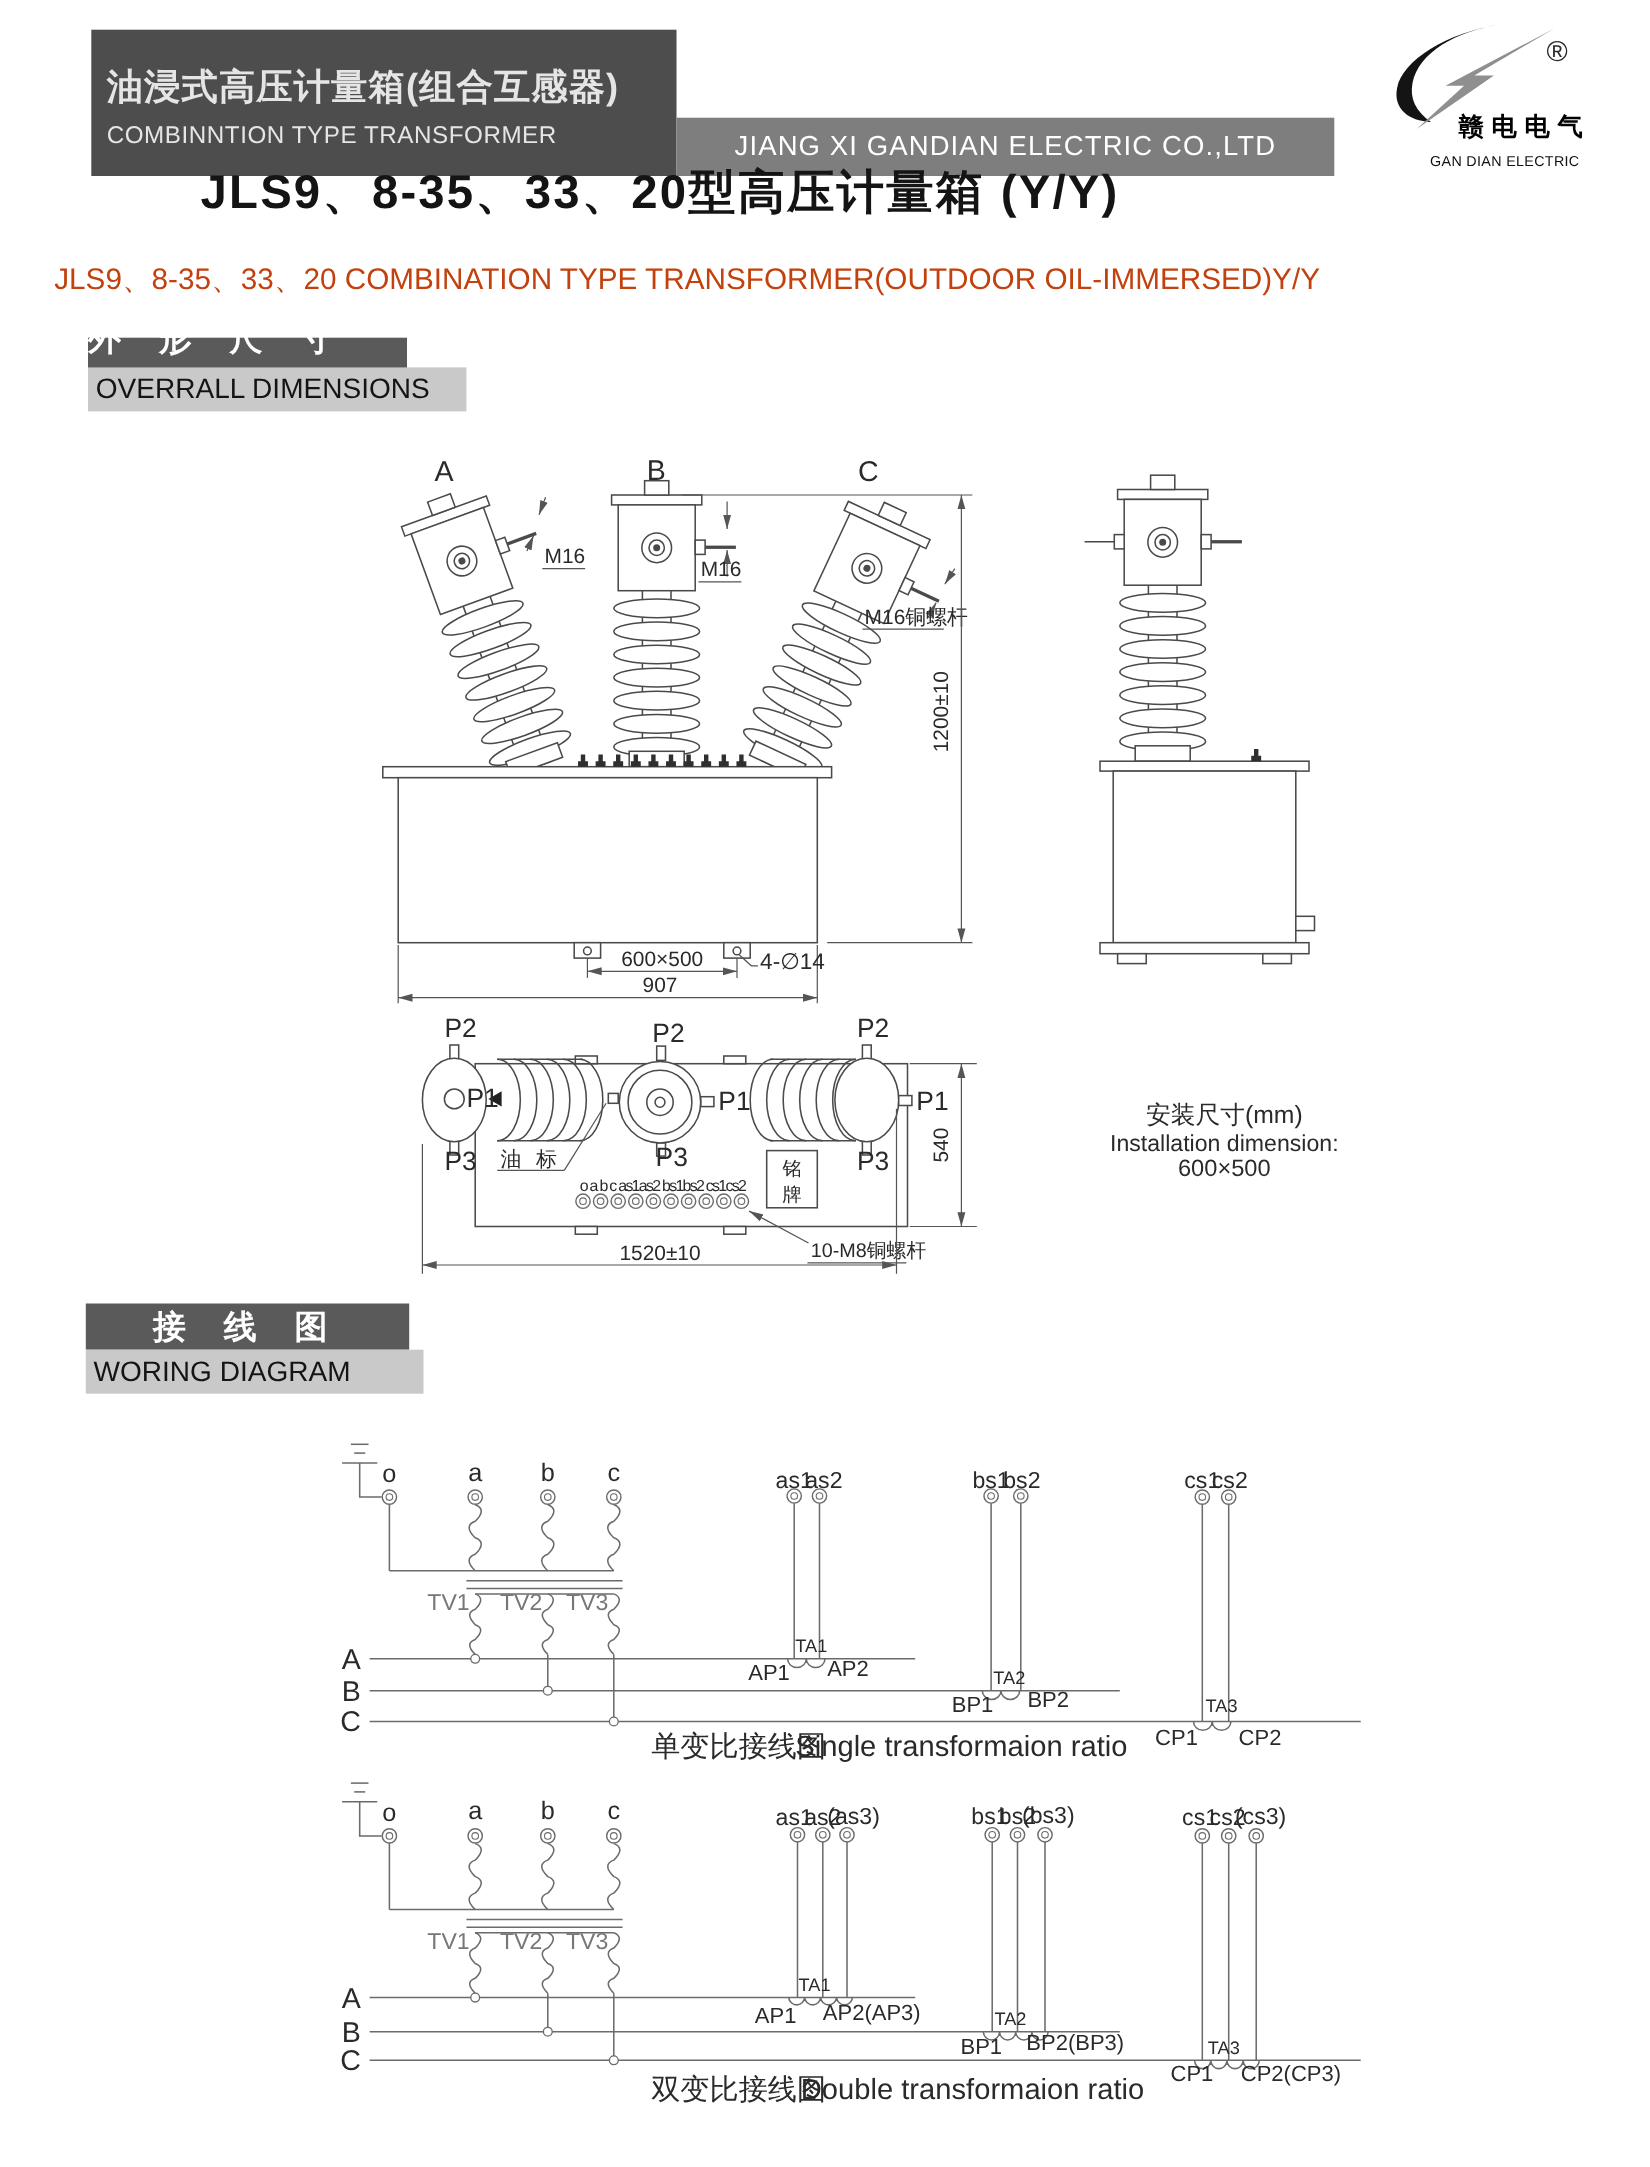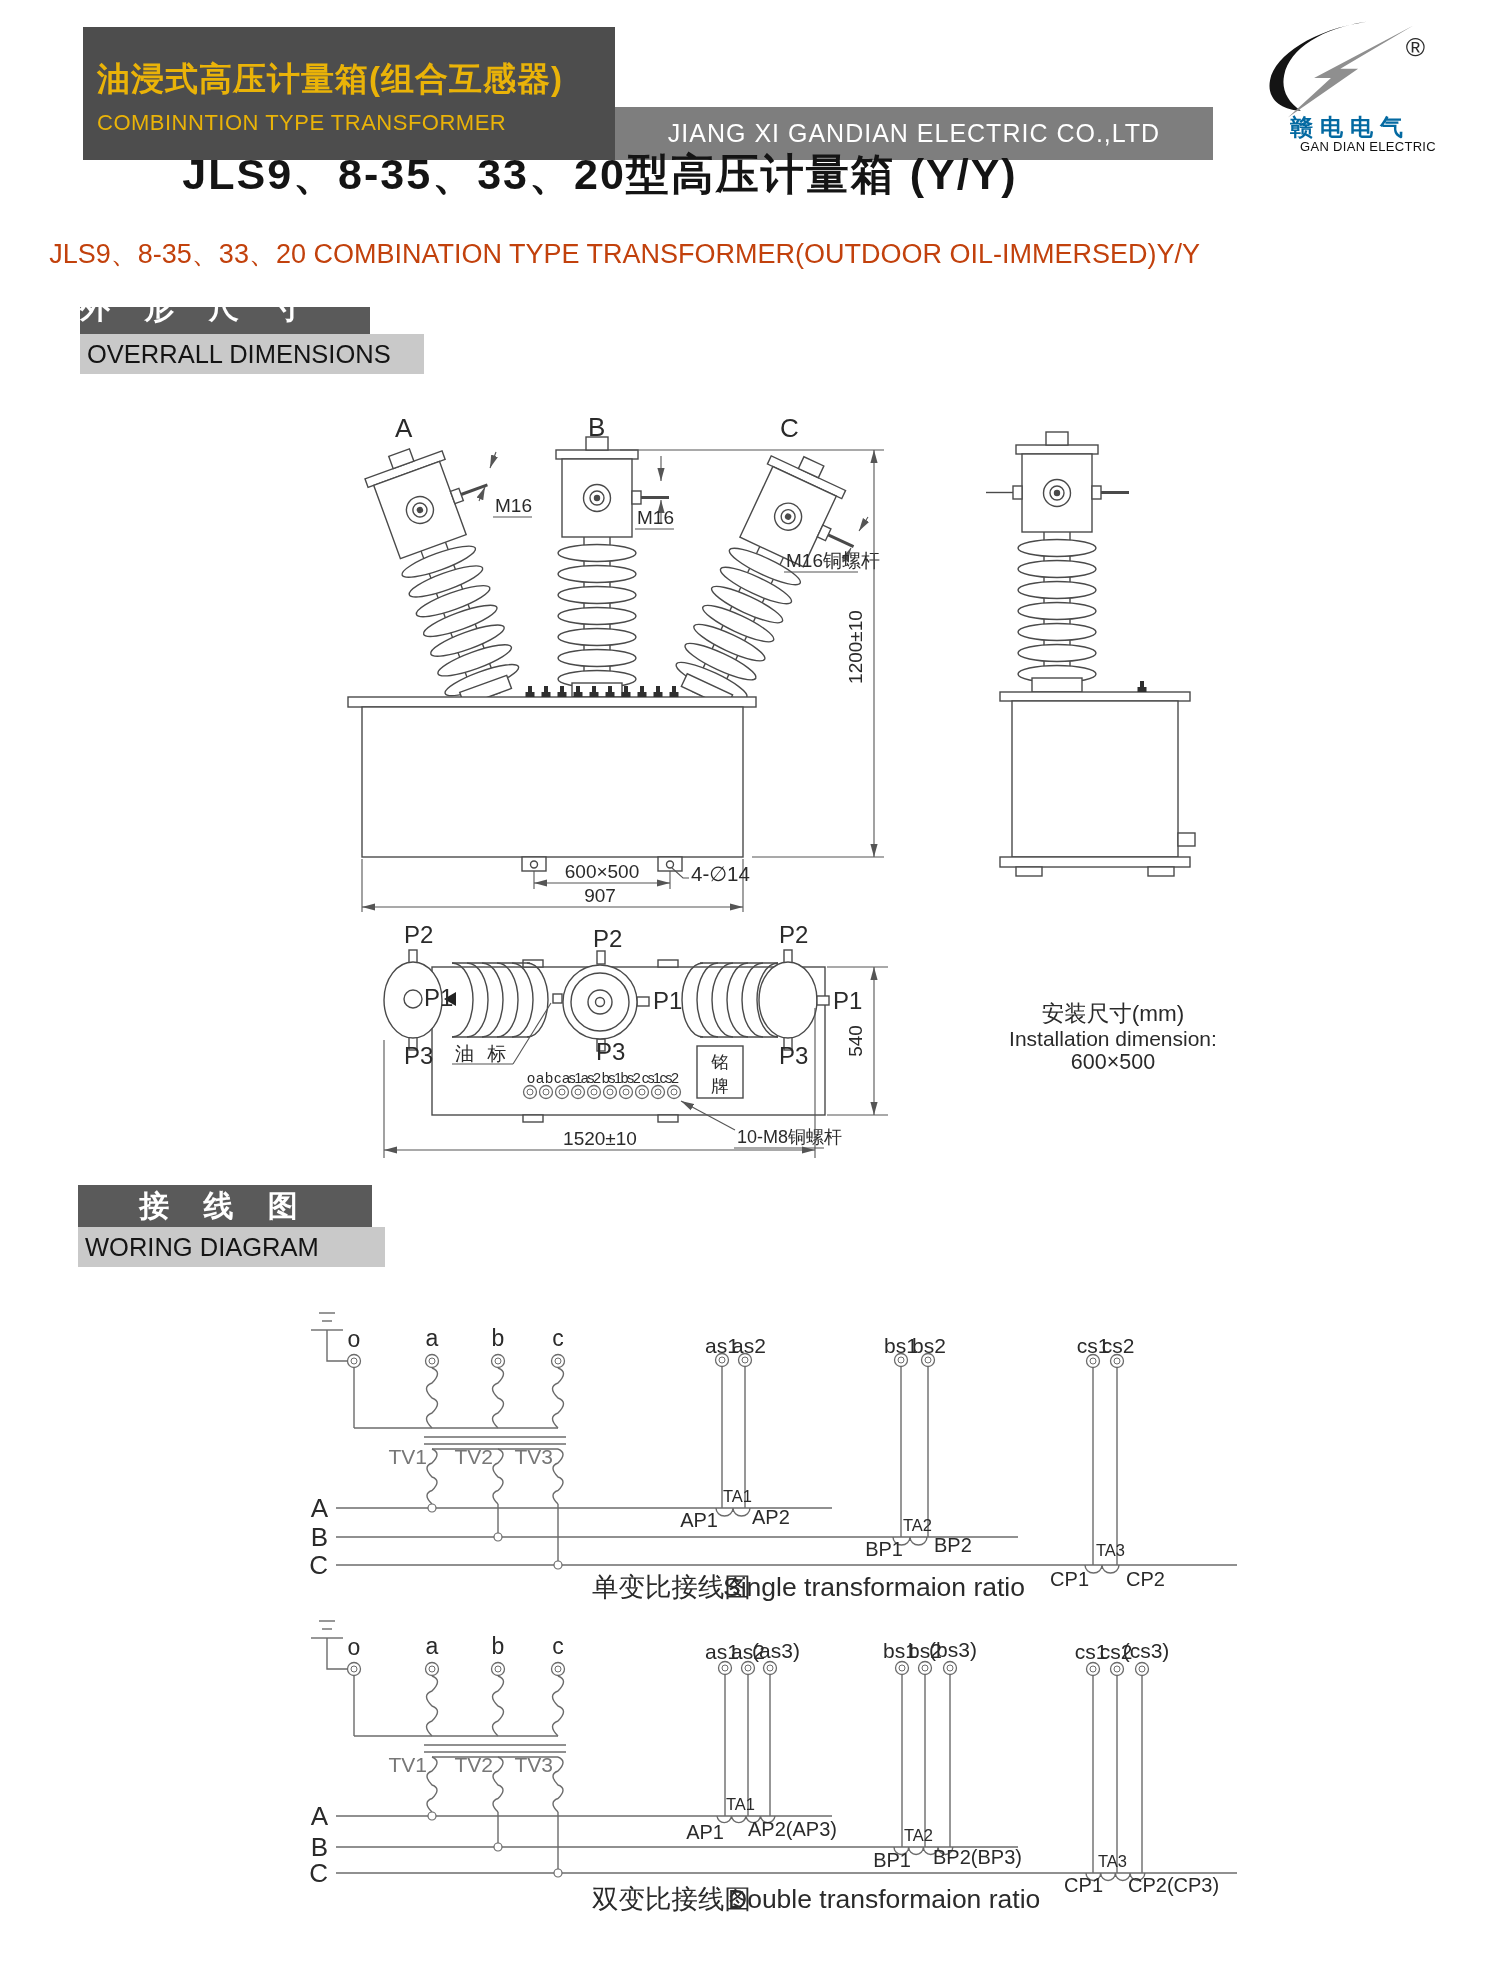--- a/index.html
+++ b/index.html
@@ -4,32 +4,32 @@
 <style>
   :root{
     --header_dark:#4d4d4d; --band_light:#a7a7a7; --band_mid:#7e7e7e;
     --section_dark:#5a5a5a; --section_light:#c9c9c9; --line:#4a4a4a;
   }
   html,body{margin:0;padding:0;background:#e8e8e8;}
   .page{position:relative;width:1500px;height:1970px;background:#fff;overflow:hidden;
         font-family:"Liberation Sans",sans-serif;color:#111;margin:0 auto;}
   .abs{position:absolute;}
   .hdr-box{left:83px;top:27px;width:532px;height:133px;background:var(--header_dark);
-           color:#eab308;box-sizing:border-box;padding:30px 0 0 14px;}
+           color:#e5e5e5;box-sizing:border-box;padding:30px 0 0 14px;}
   .hdr-zh{font-size:33px;font-weight:bold;letter-spacing:1px;}
   .hdr-en{font-size:22px;margin-top:8px;letter-spacing:.5px;}
   .band-top{left:615px;top:24px;width:598px;height:83px;background:var(--band_light);
             color:#161616;font-size:30px;font-weight:bold;letter-spacing:11px;
             display:flex;align-items:center;justify-content:center;}
   .band-bot{left:615px;top:107px;width:598px;height:53px;background:var(--band_mid);
             color:#fff;font-size:25px;font-weight:400;letter-spacing:1px;
             display:flex;align-items:center;justify-content:center;}
   .logo-svg{left:1256px;top:20px;}
-  .brand-zh{left:1290px;top:112px;width:156px;text-align:left;font-size:23px;
-            font-weight:bold;letter-spacing:7px;color:#0369a1;}
+  .brand-zh{left:1290px;top:100px;width:156px;text-align:right;font-size:23px;
+            font-weight:bold;letter-spacing:7px;color:#000000;}
   .brand-en{left:1288px;top:139px;width:160px;text-align:center;font-size:13px;
             letter-spacing:.3px;color:#111;font-stretch:condensed;}
   .title-zh{left:0;top:146px;width:1200px;text-align:center;font-size:43px;
             font-weight:bold;letter-spacing:2px;color:#141414;}
   .title-en{left:0;top:236px;width:1200px;text-align:right;font-size:27px;color:#c2410c;}
   .sec-zh{background:var(--section_dark);color:#fff;font-weight:bold;font-size:30px;
           letter-spacing:13px;display:flex;align-items:center;justify-content:center;}
   .sec-en{background:var(--section_light);color:#141414;font-size:25.5px;
           display:flex;align-items:center;padding-left:7px;box-sizing:border-box;}
   .sec1z{left:80px;top:307px;width:290px;height:43px;}

